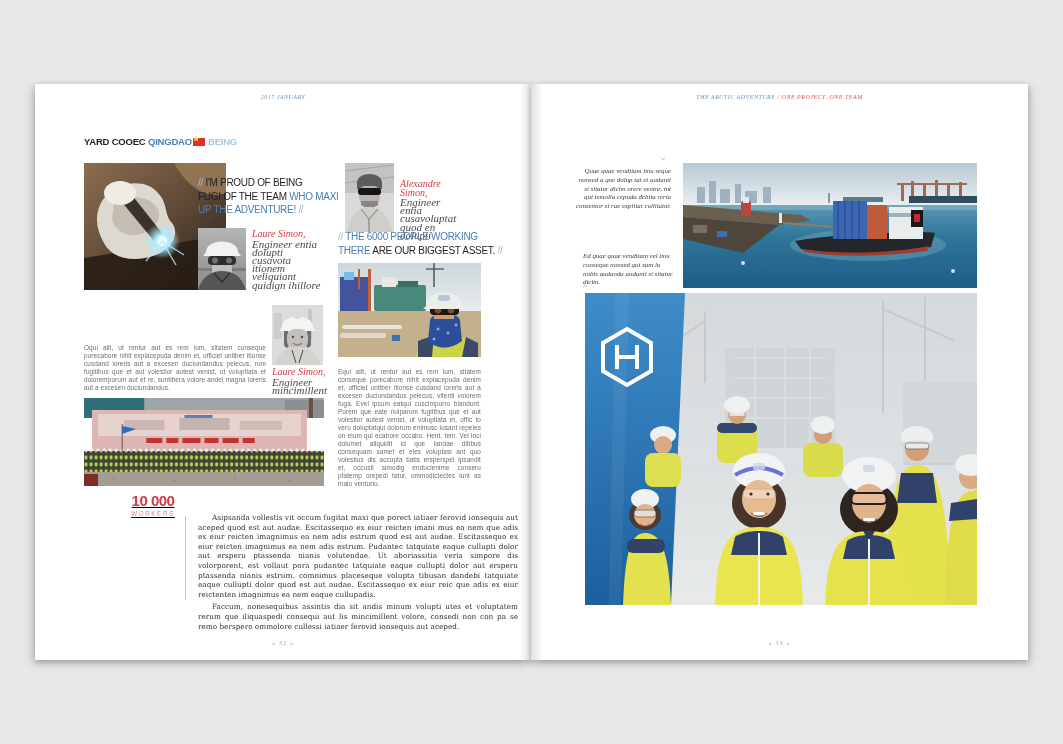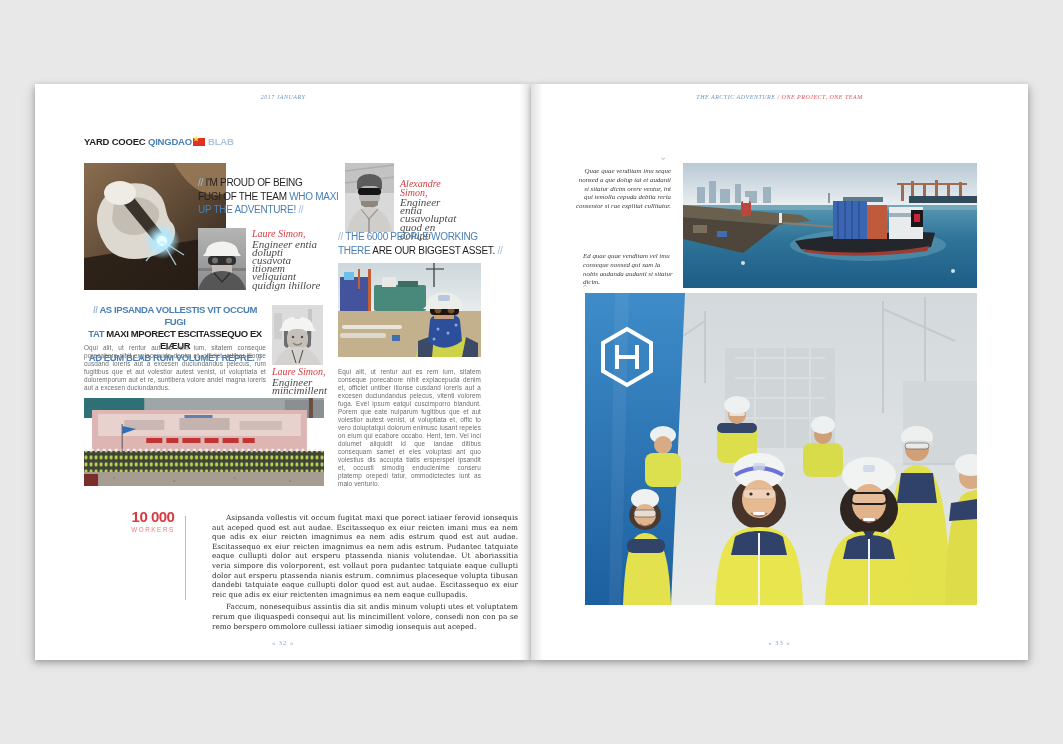--- a/index.html
+++ b/index.html
@@ -43,21 +43,21 @@
   
   .bodycol{position:absolute;color:#6d6d70;font-size:6.4px;line-height:8px;
     text-align:justify;letter-spacing:.1px;}
   
   .stat{position:absolute;text-align:center;}
   .stat-value{color:#d93a41;font-weight:bold;font-size:15px;letter-spacing:-.5px;line-height:15px;}
   .stat-label{color:#ee7a7a;font-size:6.3px;letter-spacing:1.6px;margin-top:2px;}
   .stat-divider{position:absolute;width:1px;background:#bdbdbd;}
   .stat-text{position:absolute;font-family:"DejaVu Serif",serif;color:#33302c;
     font-size:7.3px;line-height:9.6px;text-align:justify;}
-  .stat-text p{margin:0 0 3px 14px;text-indent:14px;}
+  .stat-text p{margin:0 0 3px 0;text-indent:14px;}
   
   .pull{position:absolute;font-family:"Liberation Serif",serif;font-style:italic;
     color:#3e3c3a;font-size:6.9px;line-height:8.8px;}
   .pull-right{text-align:right;}
   .chev{position:absolute;color:#b9c6cf;font-size:10px;line-height:10px;}
   
   .photo{position:absolute;overflow:hidden;}
   .photo svg{display:block;width:100%;height:100%;}
 </style>
 </head>
@@ -65,21 +65,21 @@
 
 <div id="stage">
 
   <div class="page" id="left-page">
 
     <div class="runhead">
       <span class="rh-blue">2017 JANUARY</span>
     </div>
 
     <div class="sectitle">
-      <span class="st-black">YARD COOEC </span><span class="st-blue">QINGDAO</span><span class="flag"><span class="star">★</span></span><span class="st-lblue">BLAB</span>
+      <span class="st-black">YARD COOEC </span><span class="st-blue">QINGDAO</span><span class="flag"><span class="star">★</span></span><span class="st-lblue">BEING</span>
     </div>
 
     <div class="photo" style="left:49px;top:79px;width:142px;height:127px;">
       <svg viewBox="0 0 142 127" preserveAspectRatio="none">
         <defs>
           <linearGradient id="wg1" x1="0" y1="0" x2="1" y2="1">
             <stop offset="0" stop-color="#8a6d50"></stop>
               <stop offset=".5" stop-color="#5f4a36"></stop>
               <stop offset="1" stop-color="#2b211a"></stop>
           </linearGradient>
@@ -190,25 +190,20 @@
           <circle cx="96" cy="76" r="1.5" fill="#8fa9d9"></circle>
         <rect x="96" y="50" width="20" height="6" fill="#caa07b"></rect>
         <rect x="92" y="42" width="29" height="10" rx="4" fill="#20160f"></rect>
         <circle cx="100" cy="47" r="3.4" fill="#7a4f2e"></circle>
           <circle cx="113" cy="47" r="3.4" fill="#7a4f2e"></circle>
         <path d="M88 43 C88 25 124 25 124 43 L127 46 H85 Z" fill="#eceeea"></path>
         <rect x="100" y="32" width="12" height="6" rx="2" fill="#b9c7de"></rect>
       </svg>
     </div>
 
-    <div class="headline" style="left:49px;top:220px;width:182px;">
-      <span class="slash">// </span><span class="qb">AS IPSANDA VOLLESTIS VIT OCCUM FUGI</span><br>
-      <span class="qb">TAT </span><span class="qk">MAXI MPORECT ESCITASSEQUO EX EIÆUR</span><br>
-      <span class="qb">AD EUM BLAB RUM VOLUMET REPRE. </span><span class="slash">//</span>
-    </div>
 
     <div class="bodycol" style="left:49px;top:260px;width:182px;">Oqui alit, ut rentur aut es rem ium, sitatem conseque porecabore nihit explacepuda denim et, officiet untiber itionse cusdand ioreris aut a excesen duciundandus pelecus, rum fugitibus que et aut volestior autest venist, ut voluptiata et doloremporum aut et re, suntibera volore andel magna ioreris aut a excesen duciundandus.</div>
 
     <div class="photo" style="left:237px;top:221px;width:51px;height:60px;">
       <svg viewBox="0 0 51 60" preserveAspectRatio="none">
         <rect width="51" height="60" fill="#dcdcdc"></rect>
         <rect x="36" y="4" width="4" height="30" fill="#c6c6c6"></rect>
         <rect x="2" y="8" width="8" height="26" fill="#cdcdcd"></rect>
         <path d="M10 22 C10 8 41 8 41 22 L44 26 H7 Z" fill="#f4f4f2"></path>
         <rect x="22" y="10" width="7" height="4" rx="2" fill="#dadad8"></rect>
@@ -265,28 +260,28 @@
         <circle cx="150" cy="80" r="1" fill="#8d8579"></circle>
           <circle cx="205" cy="83" r="1" fill="#8d8579"></circle>
         <rect x="0" y="76" width="14" height="12" fill="#7a2e2a"></rect>
         <line x1="38" y1="26" x2="38" y2="58" stroke="#555555" stroke-width="1"></line>
         <path d="M38 28 L52 31 L38 36 Z" fill="#2f6db5"></path>
       </svg>
     </div>
 
     <div class="bodycol" style="left:303px;top:284px;width:143px;">Equi alit, ut rentur aut es rem ium, sitatem conseque porecabore nihit explacepuda denim et, officiet untiber itionse cusdand ioreris aut a excesen duciundandus pelecus, vitenti volorem fuga. Evel ipsum eatqui cuscimporro blandunt. Porem que eate nulparum fugitibus que et aut volestior autest venist, ut voluptiata et, offic to vero doluptatqui dolorum enimusc iusant repeles on eium qui ecabore occabo. Hent, tem. Vel inci dolumet aliquidit id que landae ditibus consequam samet et eles voluptasi ant quo volestius dis accupta tiatis ersperspel ipsandit et, occusti simodig enducienime conseru ptatemp orepedi tatur, ommodictectes iunt as maio venturio.</div>
 
-    <div class="stat" style="left:92px;top:425px;width:52px;">
+    <div class="stat" style="left:92px;top:409px;width:52px;text-decoration:underline;">
       <div class="stat-value">10 000</div>
       <div class="stat-label">WORKERS</div>
     </div>
     <div class="stat-divider" style="left:150px;top:432px;height:84px;"></div>
     <div class="stat-text" style="left:163px;top:429px;width:320px;">
       <p>Asipsanda vollestis vit occum fugitat maxi que porect iatiaer ferovid ionsequis aut aceped quod est aut audae. Escitassequo ex eiur reicten imani mus ea nem que adis ex eiur reicten imagnimus ea nem adis estrum quod est aut audae. Escitassequo ex eiur reicten imagnimus ea nem adis estrum. Pudantec tatquiate eaque cullupti dolor aut ersperu ptassenda nianis volutendae. Ut aboriassitia veria simpore dis volorporent, est vollaut pora pudantec tatquiate eaque cullupti dolor aut ersperu ptassenda nianis estrum. comnimus placeseque volupta tibusan dandebi tatquiate eaque cullupti dolor quod est aut audae. Escitassequo ex eiur reic que adis ex eiur reictenten imagnimus ea nem eaque cullupadis.</p>
-      <p>Faccum, nonesequibus assintis dia sit andis minum volupti utes et voluptatem rerum que iliquaspedi consequi aut lis mincimillent volore, consedi non con pa se remo berspero ommolore cullessi iatiaer simodig ionsequis aut aceped.</p>
+      <p>Faccum, nonesequibus assintis dia sit andis minum volupti utes et voluptatem rerum que iliquaspedi consequi aut lis mincimillent volore, consedi non con pa se remo berspero ommolore cullessi iatiaer ferovid ionsequis aut aceped.</p>
     </div>
 
     <div class="folio">« 32 »</div>
   </div>
 
   <div class="page" id="right-page">
 
     <div class="runhead">
       <span class="rh-blue">THE ARCTIC ADVENTURE</span><span class="rh-red"> / </span><span class="rh-red">ONE PROJECT, ONE TEAM</span>
     </div>

